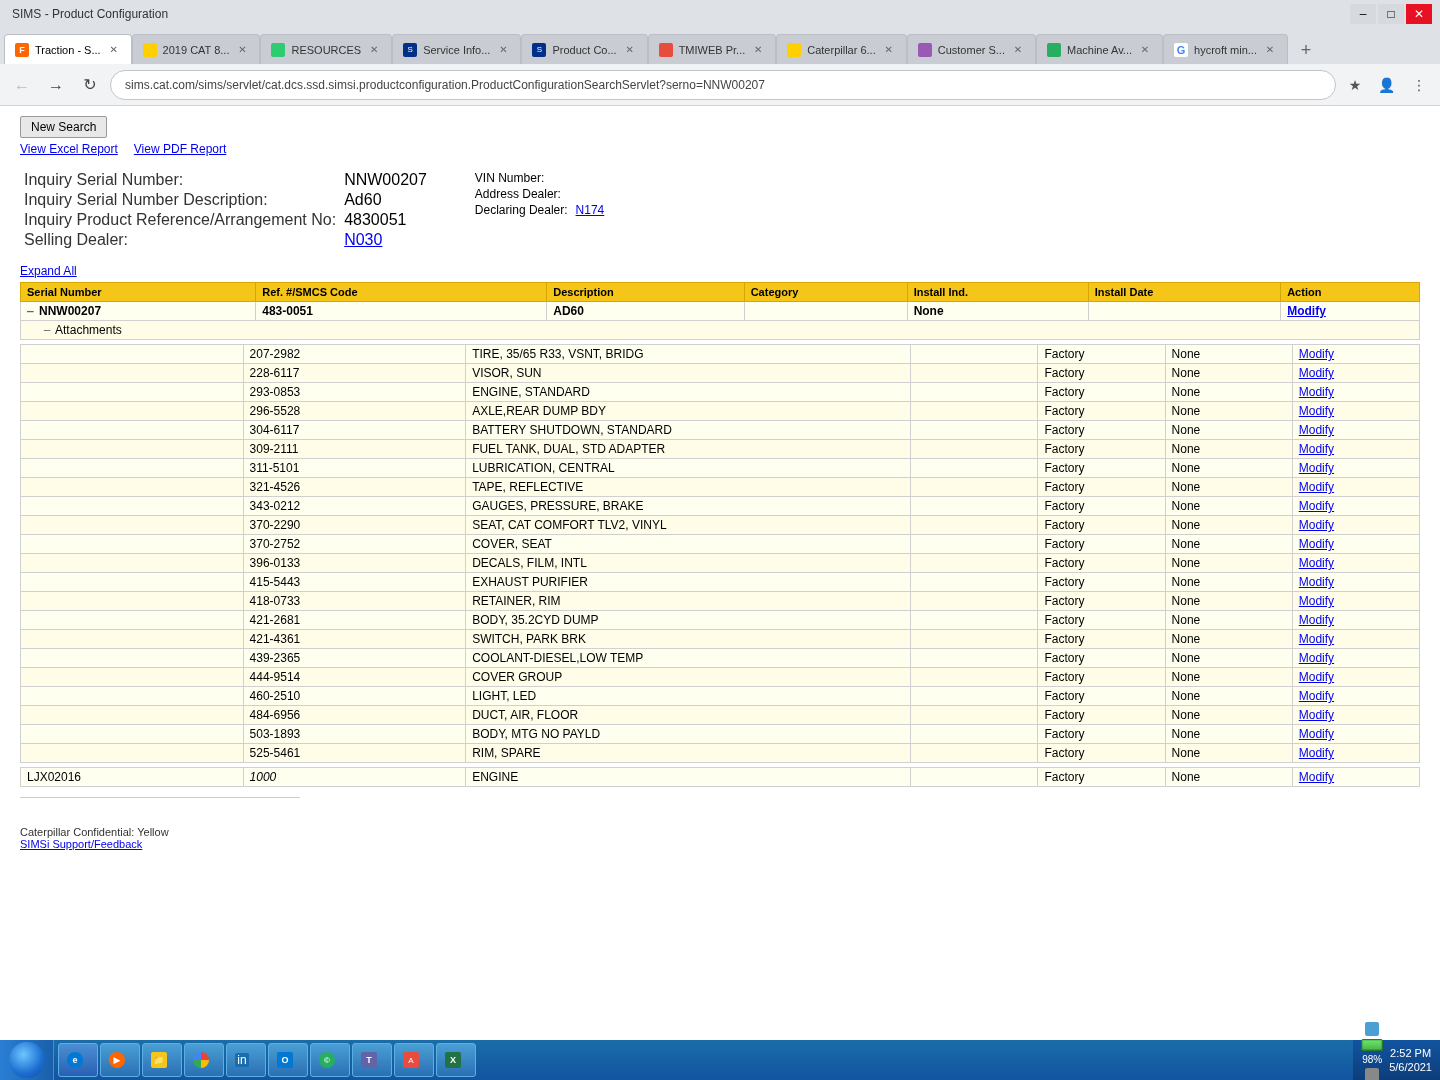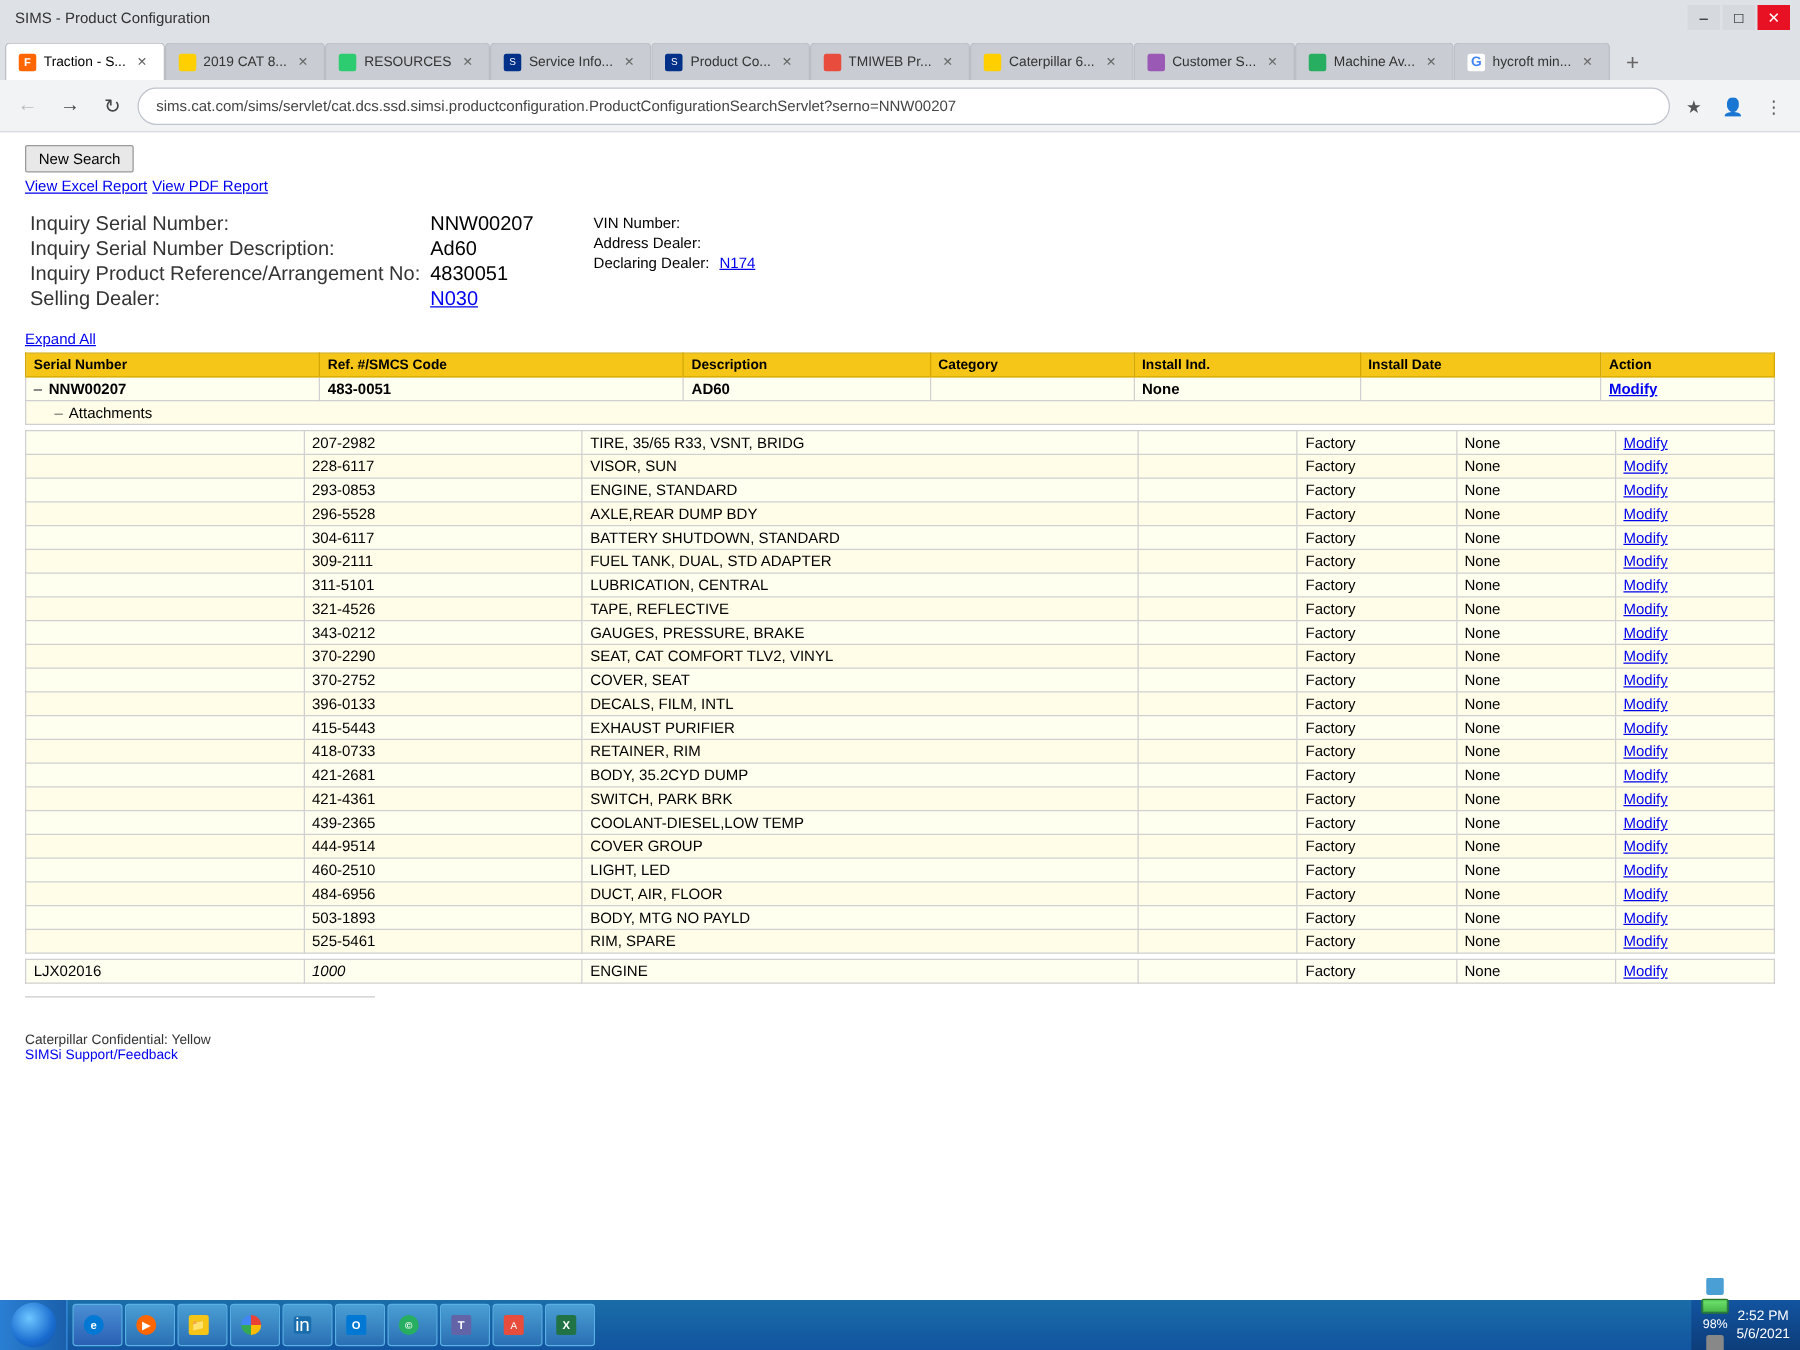--- a/index.html
+++ b/index.html
@@ -42,21 +42,21 @@
     .nav-btn { width: 28px; height: 28px; background: transparent; border: none; cursor: pointer; display: flex; align-items: center; justify-content: center; color: #444; font-size: 16px; border-radius: 50%; }
     .nav-btn.disabled { color: #bbb; cursor: default; }
     .url-bar { flex: 1; height: 30px; border: 1px solid #c0c4cc; border-radius: 15px; background: white; display: flex; align-items: center; padding: 0 14px; font-size: 12px; color: #444; }
     .addr-icon-btn { width: 26px; height: 26px; border: none; background: transparent; cursor: pointer; display: flex; align-items: center; justify-content: center; font-size: 14px; color: #555; border-radius: 50%; }
 
     
     .page-content { flex: 1; background: white; overflow-y: auto; padding: 10px 20px; }
 
     
     .btn-new-search { padding: 3px 10px; background: #e8e8e8; border: 1px solid #999; cursor: pointer; font-size: 12px; border-radius: 2px; }
-    .page-links { margin-top: 4px; display: flex; gap: 4px; }
+    .page-links { margin-top: 4px; display: flex; gap: 16px; }
     .page-link { color: #00e; font-size: 12px; text-decoration: underline; cursor: pointer; }
 
     
     .inquiry-info { margin-top: 14px; display: flex; gap: 40px; }
     .inquiry-left table { border-collapse: collapse; }
     .inquiry-left td { font-size: 16px; padding: 1px 4px; }
     .inquiry-left td:first-child { color: #333; font-weight: normal; white-space: nowrap; }
     .inquiry-right table { border-collapse: collapse; }
     .inquiry-right td { font-size: 12px; padding: 1px 4px; }
     .info-link { color: #00e; text-decoration: underline; cursor: pointer; }
@@ -71,21 +71,21 @@
     .main-table td { border: 1px solid #d0d0d0; padding: 2px 6px; }
     .main-table tr:nth-child(even) td { background: #fffde8; }
     .main-table tr:nth-child(odd) td { background: #fffff0; }
     .main-table .serial-row td { background: white; font-weight: bold; }
     .main-table .attach-row td { background: white; }
     .row-link { color: #00e; text-decoration: underline; cursor: pointer; }
     .expand-icon { color: #666; cursor: pointer; margin-right: 2px; }
 
     
     .page-footer { margin-top: 20px; font-size: 11px; color: #333; }
-    .footer-link { color: #00e; cursor: pointer; }
+    .footer-link { color: #00e; text-decoration: underline; cursor: pointer; }
 
     
     .fav-f { background: #ff6600; color: white; font-size: 9px; font-weight: bold; width: 14px; height: 14px; display: flex; align-items: center; justify-content: center; border-radius: 2px; }
     .fav-cat { background: #ffcf00; width: 14px; height: 14px; border-radius: 2px; }
     .fav-sims { background: #003087; color: white; font-size: 8px; width: 14px; height: 14px; display: flex; align-items: center; justify-content: center; border-radius: 2px; }
     .fav-g { background: white; color: #4285f4; font-size: 11px; font-weight: bold; width: 14px; height: 14px; display: flex; align-items: center; justify-content: center; border-radius: 2px; }
     .fav-res { background: #2ecc71; width: 14px; height: 14px; border-radius: 2px; }
     .fav-tmiweb { background: #e74c3c; width: 14px; height: 14px; border-radius: 2px; }
     .fav-cust { background: #9b59b6; width: 14px; height: 14px; border-radius: 2px; }
     .fav-mach { background: #27ae60; width: 14px; height: 14px; border-radius: 2px; }
@@ -520,21 +520,21 @@
 
     <div class="taskbar-app">
       <div style="width:16px;height:16px;background:#f5c518;border-radius:2px;display:flex;align-items:center;justify-content:center;font-size:9px;">📁</div>
     </div>
 
     <div class="taskbar-app">
       <div style="width:16px;height:16px;border-radius:50%;background:conic-gradient(#ea4335 0deg 90deg, #fbbc05 90deg 180deg, #34a853 180deg 270deg, #4285f4 270deg 360deg);display:flex;align-items:center;justify-content:center;"></div>
     </div>
 
     <div class="taskbar-app">
-      <div class="fav-infor" style="font-size:15px;">in</div>
+      <div class="fav-infor" style="font-size:12px;">in</div>
     </div>
 
     <div class="taskbar-app">
       <div style="width:16px;height:16px;background:#0078d4;border-radius:2px;display:flex;align-items:center;justify-content:center;color:white;font-size:9px;font-weight:bold;">O</div>
     </div>
 
     <div class="taskbar-app">
       <div style="width:16px;height:16px;background:#27ae60;border-radius:50%;display:flex;align-items:center;justify-content:center;color:white;font-size:8px;font-weight:bold;">©</div>
     </div>
 

